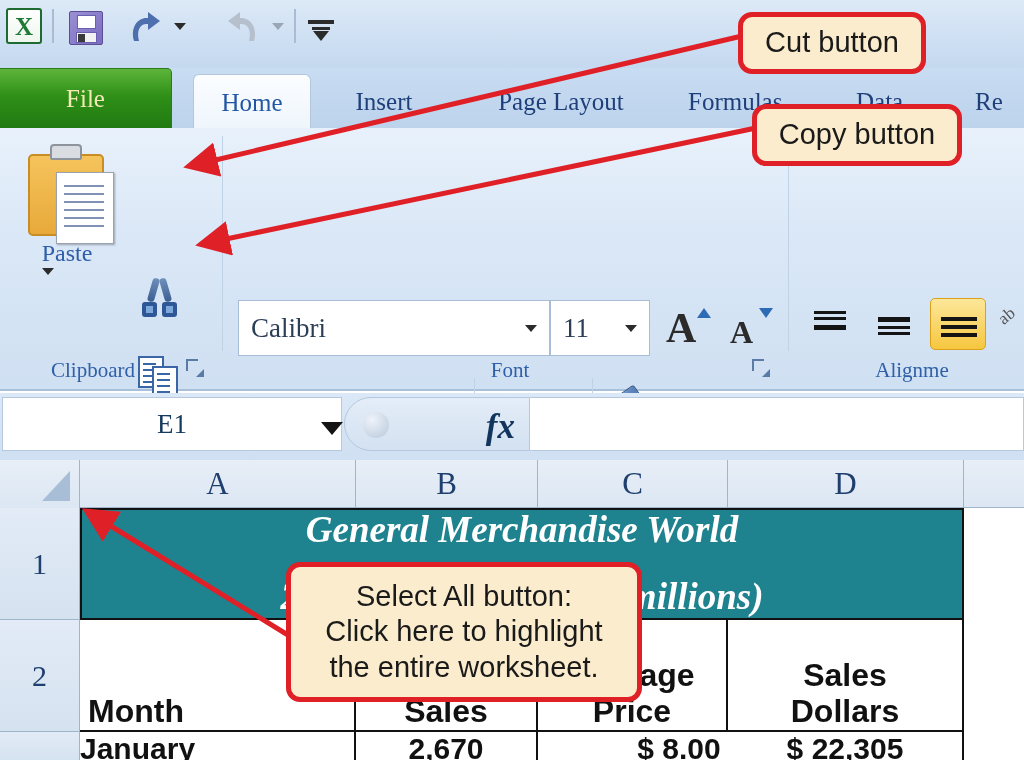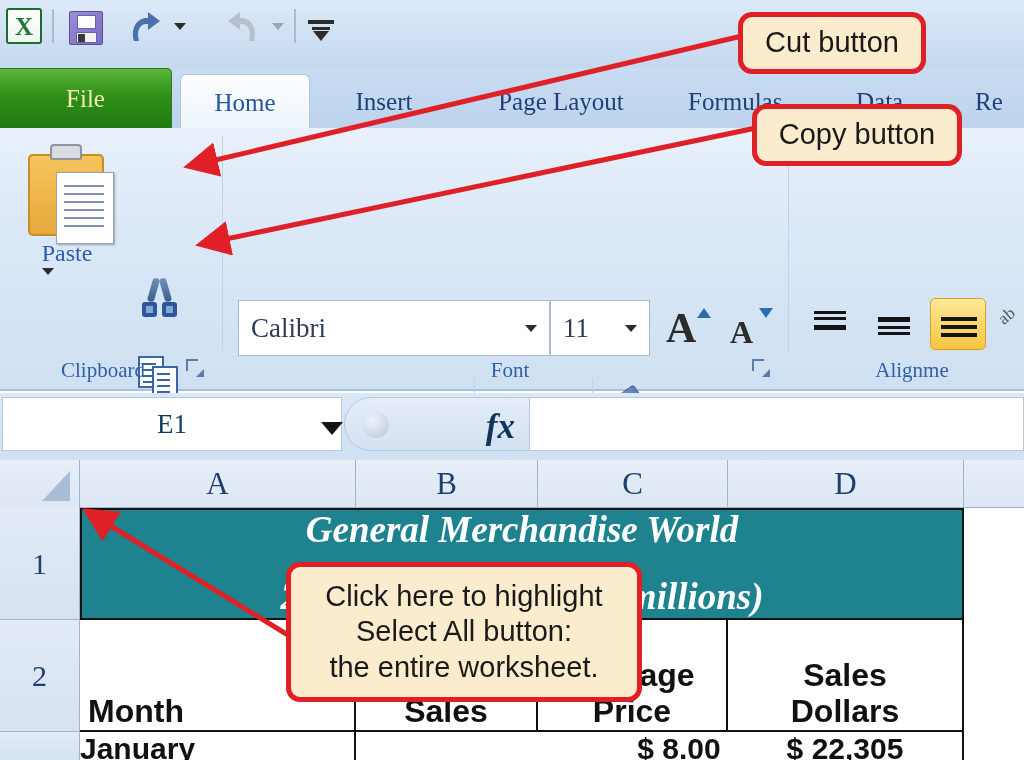--- a/index.html
+++ b/index.html
@@ -205,21 +205,21 @@
       <div class="bar1"></div>
       <div class="bar2"></div>
       <div class="tri"></div>
     </div>
   </div>
 
   <div class="tabbar">
     <div class="tab-file">
       <span>File</span>
     </div>
-    <div class="tab active" style="left:180px;width:130px;text-align:right;">
+    <div class="tab active" style="left:193px;width:118px;text-align:right;">
       <span>Home</span>
     </div>
     <div class="tab" style="left:334px;width:100px;">
       <span>Insert</span>
     </div>
     <div class="tab" style="left:466px;width:190px;">
       <span>Page Layout</span>
     </div>
     <div class="tab" style="left:688px;width:130px;justify-content:flex-start;">
       <span>Formulas</span>
@@ -270,21 +270,21 @@
           <i style="top:23px"></i>
       </div>
     </div>
 
     <div class="fp-btn">
       <div class="fp-handle"></div>
       <div class="fp-ferrule"></div>
       <div class="fp-brush"></div>
     </div>
 
-    <div class="grp-label" style="left:23px;width:160px;margin-top:12px;">Clipboard</div>
+    <div class="grp-label" style="left:13px;width:160px;margin-top:12px;">Clipboard</div>
     <div class="dlg-launch" style="left:186px;">
         <span class="dlg-arrow"></span>
       </div>
     <div class="grp-sep" style="left:222px;"></div>
 
     <div class="fontname-box">
       <span class="combo-text" title="Font">Calibri</span>
       <span class="caret combo-caret" style="right:12px;"></span>
     </div>
     <div class="fontsize-box">
@@ -430,20 +430,21 @@
     <div class="cell hdr-cell hdr-ctr" style="left:538px;top:160px;width:190px;height:112px;flex-direction:column;justify-content:flex-end;">
       <span>Average</span>
       <span>Price</span>
     </div>
     <div class="cell hdr-cell hdr-ctr" style="left:728px;top:160px;width:236px;height:112px;flex-direction:column;justify-content:flex-end;">
       <span>Sales</span>
       <span>Dollars</span>
     </div>
 
     <div class="cell data-cell lft" style="left:80px;top:272px;width:276px;height:28px;">January</div>
+    <div class="cell data-cell" style="left:356px;top:272px;width:182px;height:28px;">2,670</div>
     <div class="cell data-cell" style="left:538px;top:272px;width:190px;height:44px;margin-left:47px;">$   8.00</div>
     <div class="cell data-cell" style="left:728px;top:272px;width:236px;height:28px;">$   22,305</div>
   </div>
 
   <svg class="ann" viewBox="0 0 1024 760">
     <defs>
       <marker id="ah" markerWidth="7" markerHeight="7" refX="5.6" refY="3.5" orient="auto">
         <path d="M0,0 L7,3.5 L0,7 z" fill="#e02027"></path>
       </marker>
     </defs>
@@ -454,18 +455,18 @@
 
   <div class="callout" style="left:738px;top:12px;width:188px;height:62px;">
     <div>Cut button</div>
   </div>
 
   <div class="callout" style="left:752px;top:104px;width:210px;height:62px;">
     <div>Copy button</div>
   </div>
 
   <div class="callout" style="left:286px;top:562px;width:356px;height:140px;">
+    <div>Select All button:</div>
     <div>Click here to highlight</div>
-    <div>Select All button:</div>
     <div>the entire worksheet.</div>
   </div>
 
 </div>
 
 </body></html>

